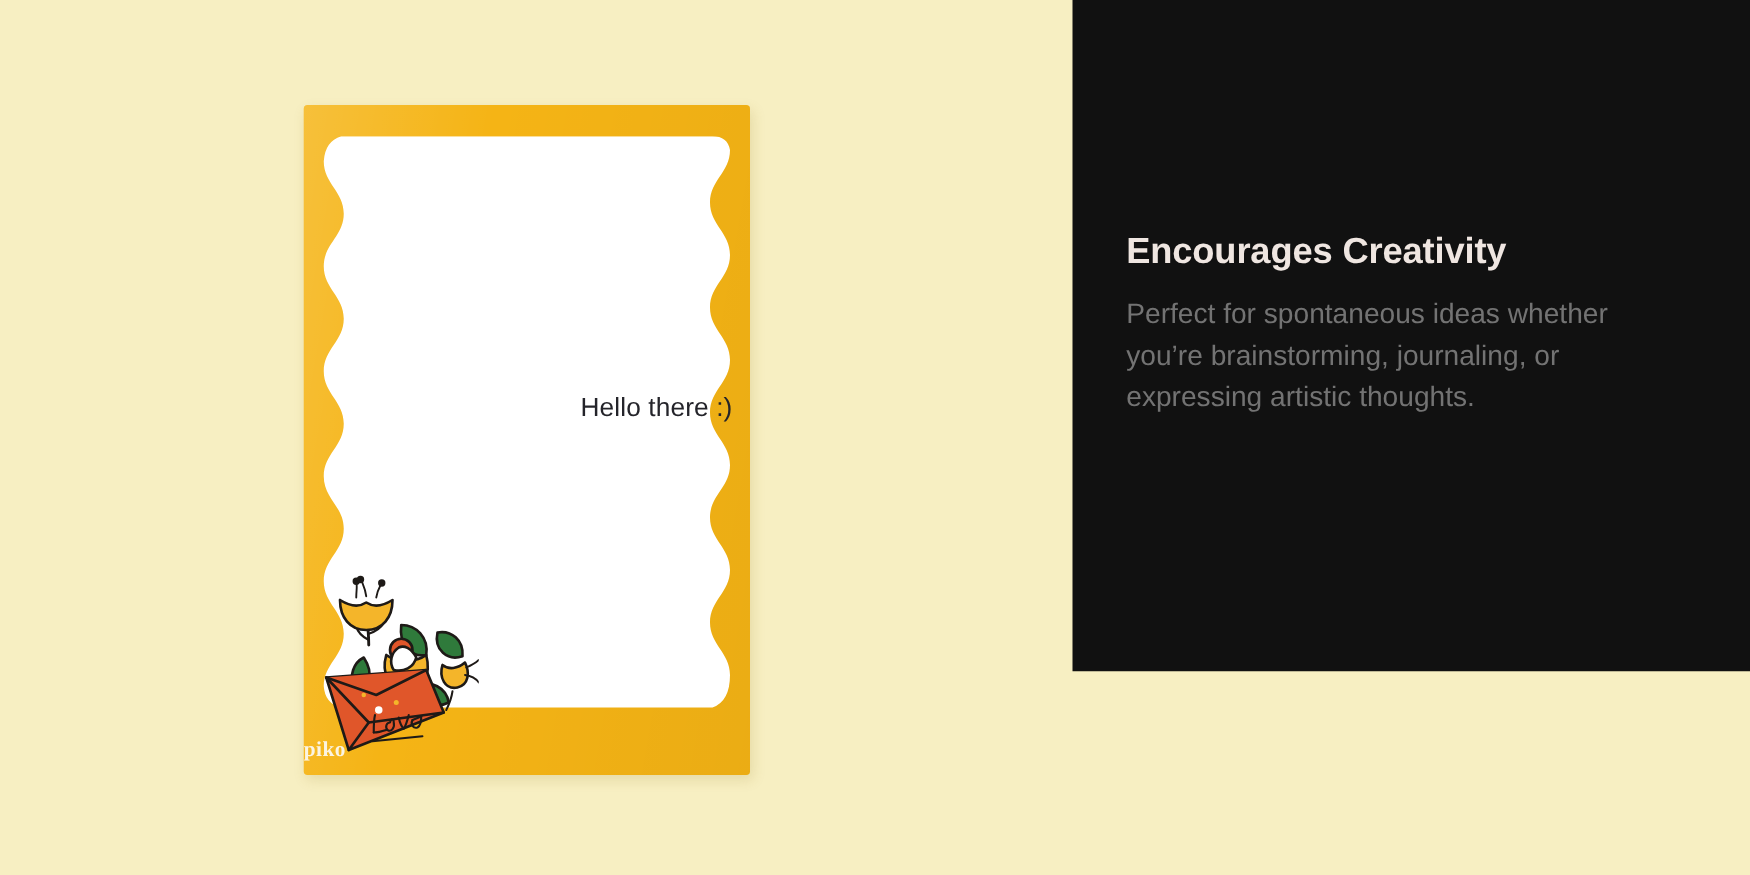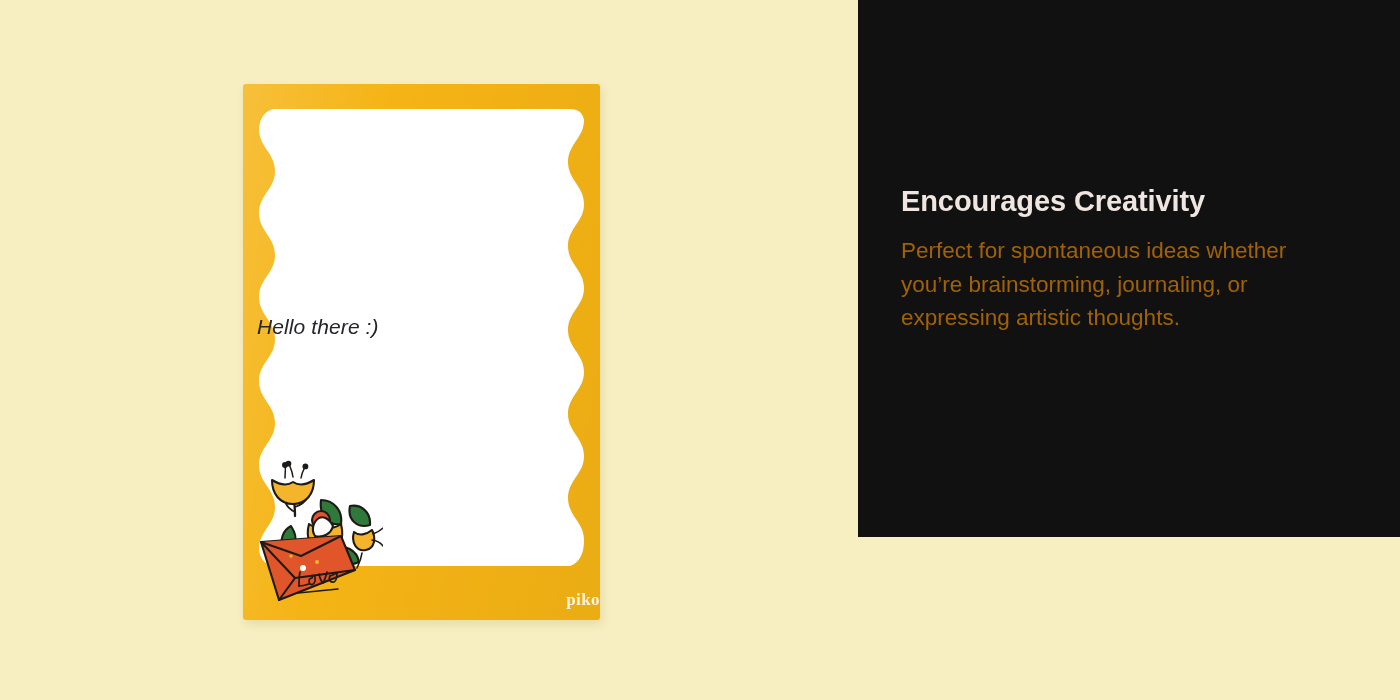--- a/index.html
+++ b/index.html
@@ -59,23 +59,22 @@
   .sheet-svg { display: block; width: 329px; height: 462px; }
 
   .sheet-text {
     position: absolute;
     left: 0;
     top: 0;
     width: 329px;
     height: 462px;
     display: flex;
     align-items: center;
-    justify-content: flex-start;
+    justify-content: flex-end;
     pointer-events: none;
-    font-style: italic;
   }
   .sheet-text span {
     font-size: 21px;
     color: #24242a;
     letter-spacing: .1px;
     transform: translateY(-13px);
   }
 
   
   .illustration {
@@ -85,21 +84,21 @@
     width: 128px;
     height: 146px;
   }
   .illustration svg { display: block; width: 128px; height: 146px; }
 
   .brand {
     position: absolute;
     left: 0;
     right: 0;
     bottom: 10px;
-    text-align: right;
+    text-align: left;
     font-family: "Liberation Serif", serif;
     font-weight: bold;
     font-size: 17px;
     letter-spacing: .4px;
     color: #FBF4E2;
   }
 
   
   .copy-panel {
     position: relative;
@@ -120,21 +119,21 @@
     font-size: 29px;
     font-weight: bold;
     letter-spacing: -0.1px;
     color: #EFE6E1;
     margin: 0 0 16px 0;
     line-height: 1.1;
   }
   .copy-body {
     font-size: 22.5px;
     line-height: 1.5;
-    color: #a16207;
+    color: #737373;
     margin: 0;
     max-width: 452px;
     font-weight: normal;
   }
 </style>
 </head>
 <body>
 
 <div class="stage">
 

